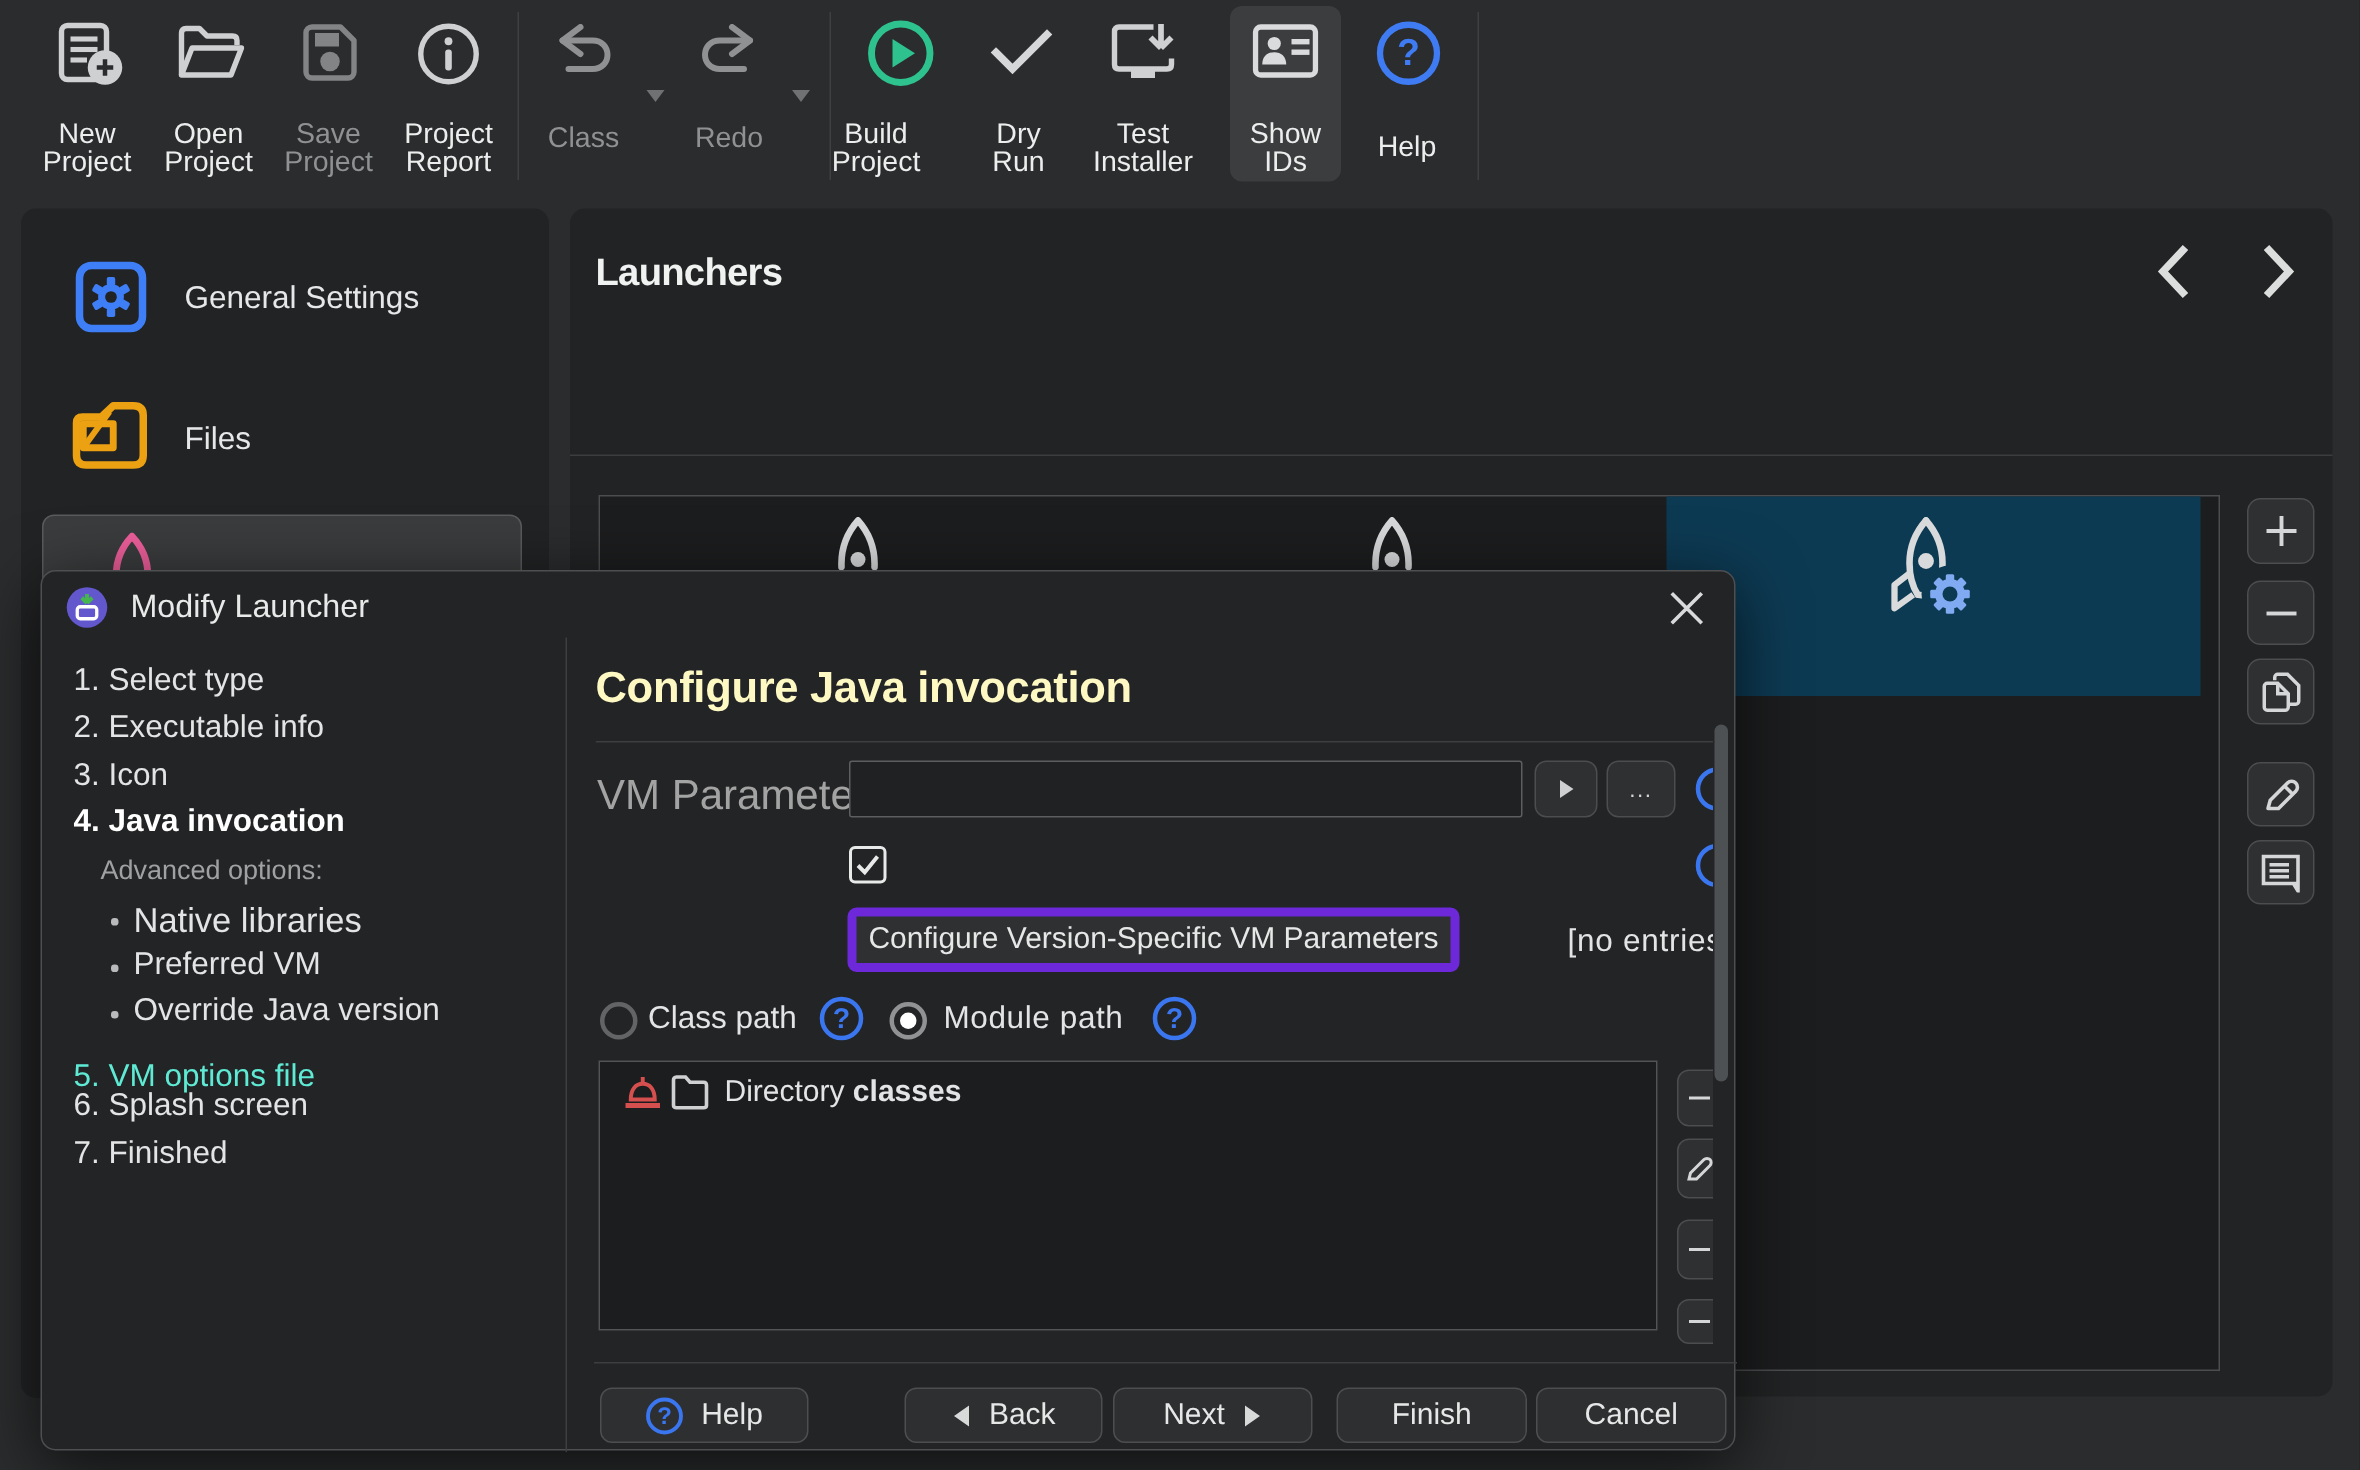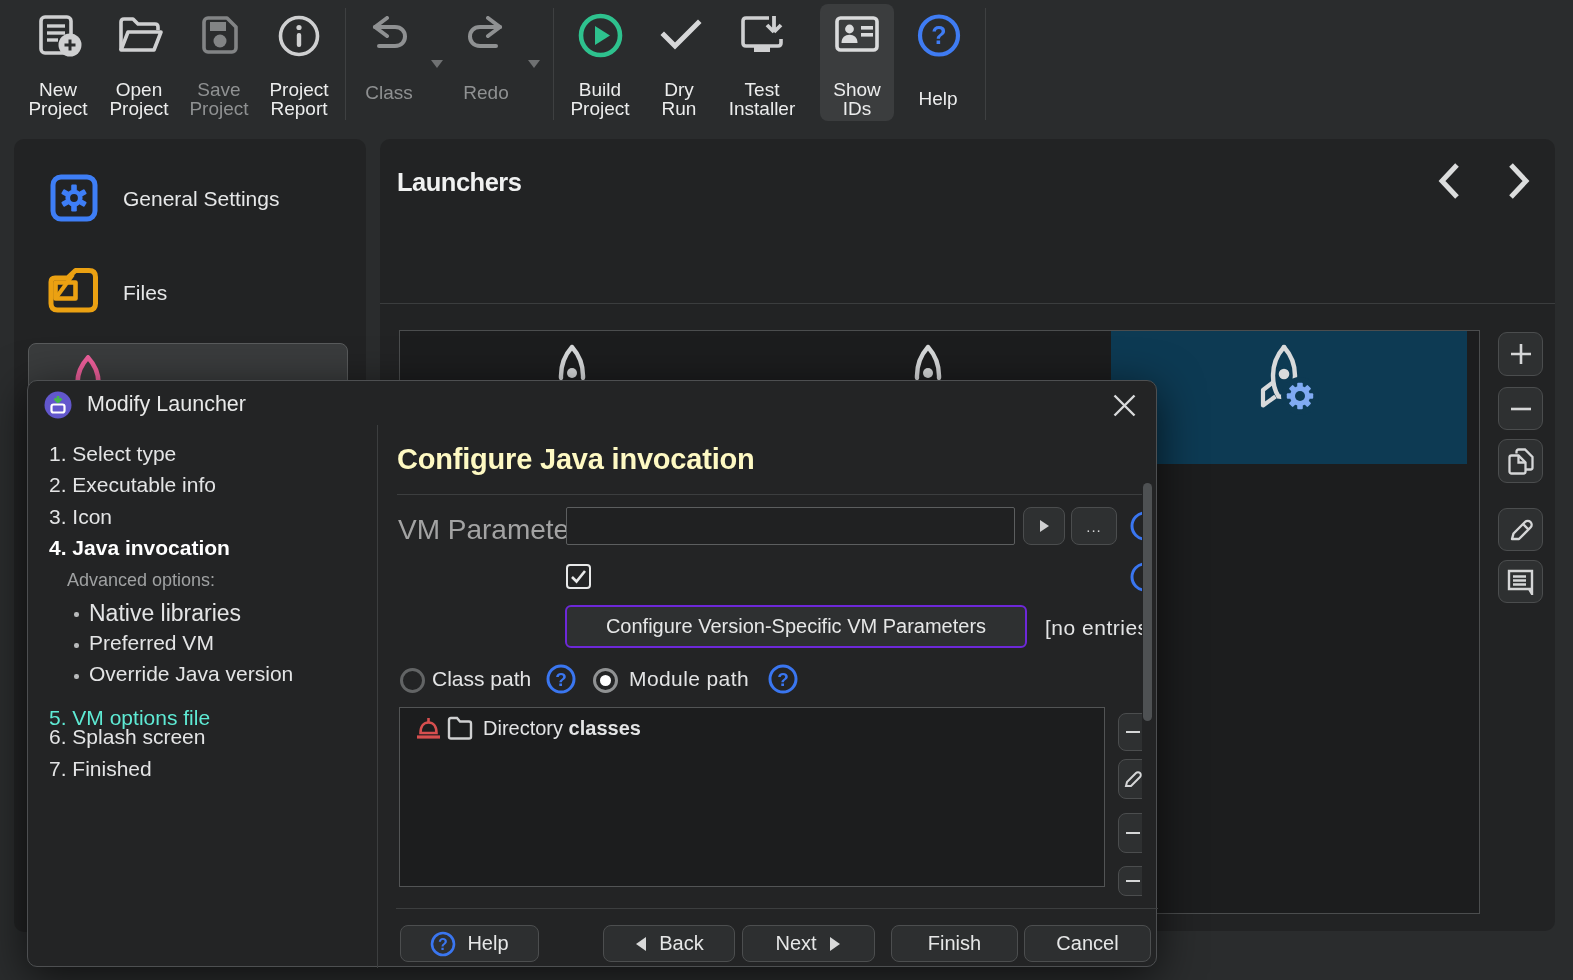--- a/index.html
+++ b/index.html
@@ -64,21 +64,21 @@
     <path d="M24 2 L36 11 L24 20" fill="none" stroke="#8f9192" stroke-width="4" stroke-linejoin="round" stroke-linecap="round"></path>
     <path d="M36 11 H16 C9.5 11 6 15.5 6 20.5 C6 25.5 9.5 30 16 30 H32" fill="none" stroke="#8f9192" stroke-width="4" stroke-linecap="round"></path>
   </svg>
   <div class="abs" style="left:528px;top:60px;width:0;height:0;border-left:6px solid transparent;border-right:6px solid transparent;border-top:8px solid #6f7172;"></div>
   <div class="tlabel dim" style="left:486px;top:84px;">Redo</div>
 
   <svg class="abs" style="left:578px;top:13px" width="45" height="45" viewBox="0 0 45 45">
     <circle cx="22.5" cy="22.5" r="19.5" fill="none" stroke="#2ec28e" stroke-width="4.6"></circle>
     <path d="M17 13 L32 22.5 L17 32 Z" fill="#2ec28e"></path>
   </svg>
-  <div class="tlabel" style="left:600px;top:81px;">Build<br>Project</div>
+  <div class="tlabel" style="left:584px;top:81px;">Build<br>Project</div>
 
   <svg class="abs" style="left:660px;top:18px" width="42" height="34" viewBox="0 0 42 34">
     <path d="M4 17 L15 28 L38 5" fill="none" stroke="#d6d7d8" stroke-width="5" stroke-linecap="square"></path>
   </svg>
   <div class="tlabel" style="left:679px;top:81px;">Dry<br>Run</div>
 
   <svg class="abs" style="left:740px;top:14px" width="44" height="42" viewBox="0 0 44 42">
     <path d="M29 4 H6 C4 4 3 5 3 7 V29 C3 31 4 32 6 32 H38 C40 32 41 31 41 29 V25" fill="none" stroke="#cfd0d1" stroke-width="3.6"></path>
     <rect x="14" y="32" width="16" height="6" fill="#cfd0d1"></rect>
     <path d="M34 2 V18 M34 18 L27 11 M34 18 L41 11" fill="none" stroke="#cfd0d1" stroke-width="3.8"></path>
@@ -253,21 +253,21 @@
     </svg>
 
     <div class="abs" style="left:169px;top:183px;width:25px;height:25px;border:2.4px solid #e8e9e9;border-radius:4px;"></div>
     <svg class="abs" style="left:173px;top:187px" width="17" height="17" viewBox="0 0 17 17">
         <path d="M2 9 L6.5 13.5 L15 3" fill="none" stroke="#e8e9e9" stroke-width="2.6"></path>
       </svg>
     <svg class="abs" style="left:733px;top:181px" width="30" height="30" viewBox="0 0 30 30">
       <circle cx="15" cy="15" r="13" fill="none" stroke="#3a76f0" stroke-width="3"></circle>
     </svg>
 
-    <div class="btn" style="left:168px;top:224px;width:462px;height:43px;background:#2e3031;border:2px solid #6d28d9;border-radius:6px;">Configure Version-Specific VM Parameters</div>
+    <div class="btn" style="left:168px;top:224px;width:408px;height:43px;background:#2e3031;border:6px solid #6d28d9;border-radius:6px;">Configure Version-Specific VM Parameters</div>
     <div class="abs" style="left:648px;top:235px;font-size:21px;letter-spacing:0.5px;color:#e3e4e5;white-space:nowrap;">[no entries]</div>
 
     <div class="abs" style="left:3px;top:287px;width:25px;height:25px;border:3px solid #626465;border-radius:50%;background:#232425;"></div>
     <div class="abs" style="left:35px;top:286px;font-size:21px;color:#e3e4e5;">Class path</div>
     <svg class="abs" style="left:149px;top:283px" width="30" height="30" viewBox="0 0 30 30">
       <circle cx="15" cy="15" r="13" fill="none" stroke="#3a76f0" stroke-width="3"></circle>
       <text x="15" y="21.5" font-family="Liberation Sans" font-size="19" font-weight="bold" fill="#3a76f0" text-anchor="middle">?</text>
     </svg>
     <div class="abs" style="left:196px;top:287px;width:25px;height:25px;border:3px solid #909293;border-radius:50%;background:#232425;"></div>
     <div class="abs" style="left:203px;top:294px;width:11px;height:11px;border-radius:50%;background:#ffffff;"></div>

